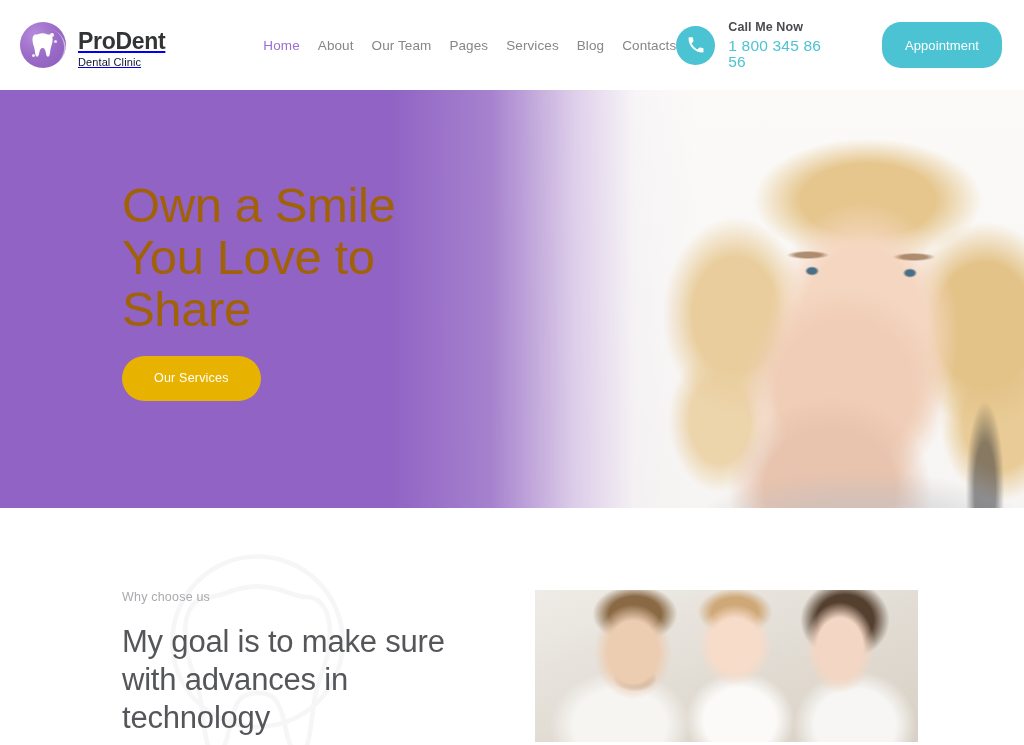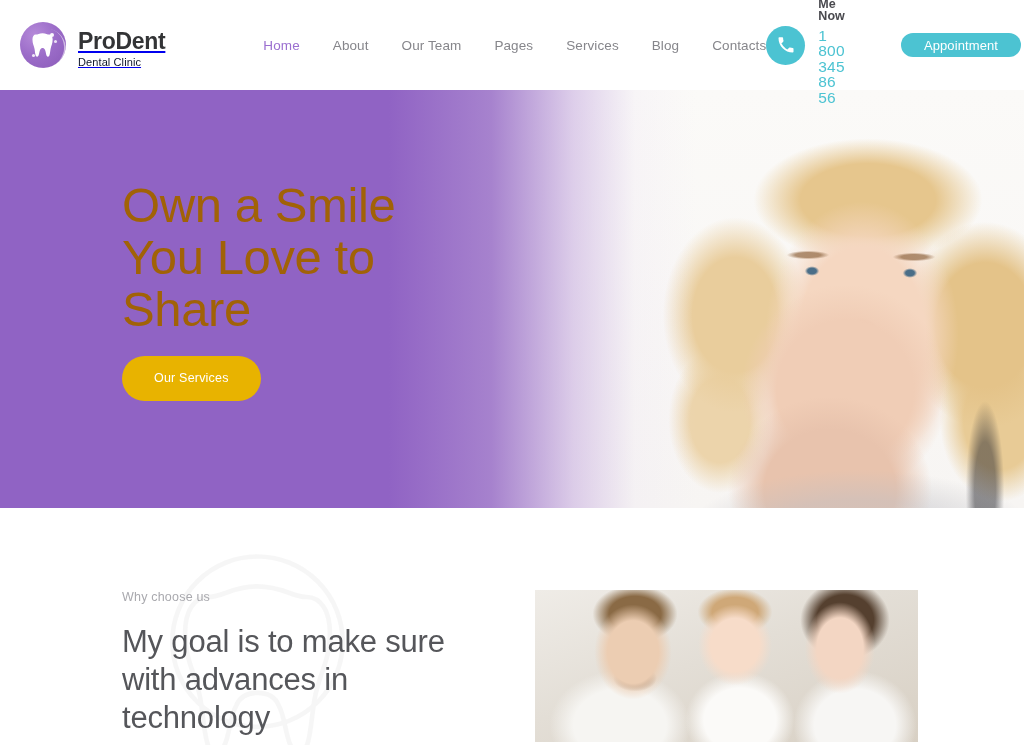--- a/index.html
+++ b/index.html
@@ -50,21 +50,21 @@
   .brand-text{ display:flex; flex-direction:column; line-height:1; }
   .brand-name{
     font-size:23px; font-weight:bold; color:#333436;
     letter-spacing:-0.3px;
   }
   .brand-tagline{
     font-size:11px; color:#0f172a; margin-top:4px; letter-spacing:.1px;
   }
 
   .main-nav{
-    display:flex; align-items:center; gap:33px;
+    display:flex; align-items:center; gap:18px;
     margin-left:98px;
   }
   .nav-link{
     font-size:13.5px; color:#86868b; text-decoration:none;
     letter-spacing:.1px; white-space:nowrap; cursor:pointer;
   }
   .nav-link.is-active{ color:#9b6fd0; }
 
   .header-right{
     margin-left:auto; display:flex; align-items:center; gap:56px;
@@ -81,21 +81,21 @@
   .call-label{
     font-size:12.5px; font-weight:bold; color:#4a4a4f; letter-spacing:.1px;
   }
   .call-number{
     font-size:15.5px; color:#4cc3d2; margin-top:5px; letter-spacing:.2px;
   }
 
   .btn-appointment{
     background:#4cc3d2; color:#ffffff;
     border:none; border-radius:19px;
-    height:24px; padding:0 23px;
+    height:46px; padding:0 23px;
     font-size:13px; font-family:inherit;
     letter-spacing:.1px; cursor:pointer; white-space:nowrap;
   }
 
   
   .hero{
     position:relative;
     height:418px;
     overflow:hidden;
     background:#f2eef6;

